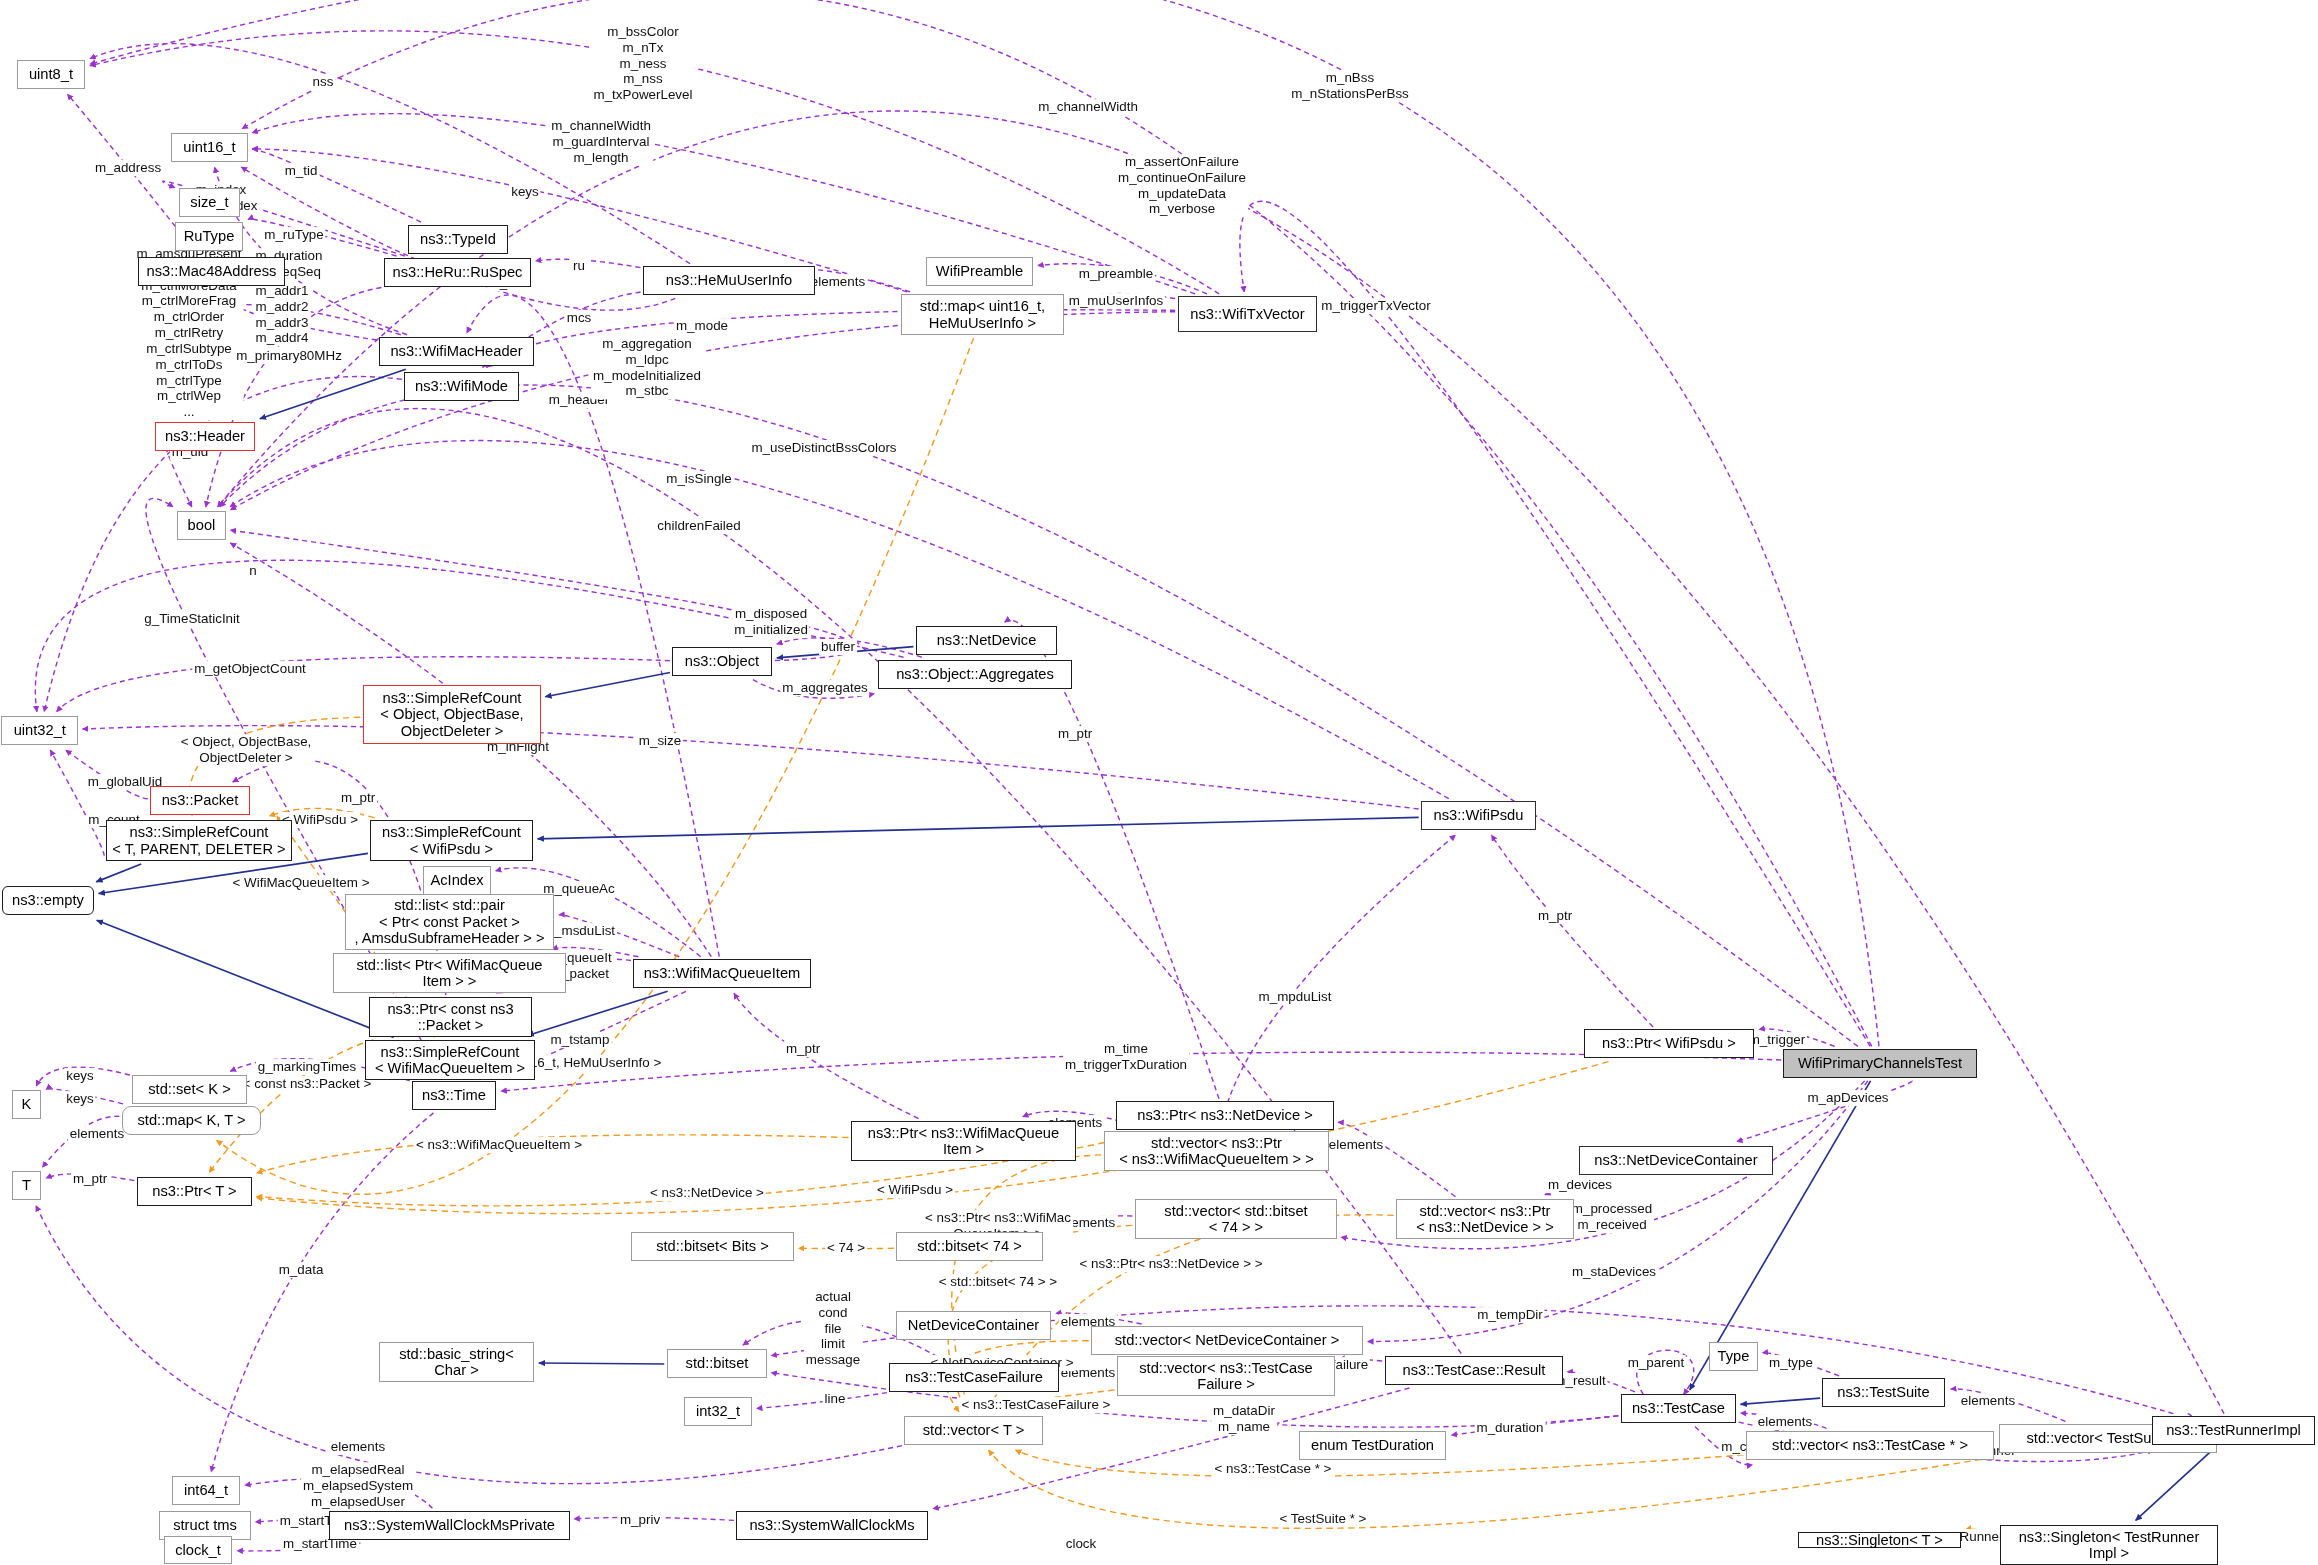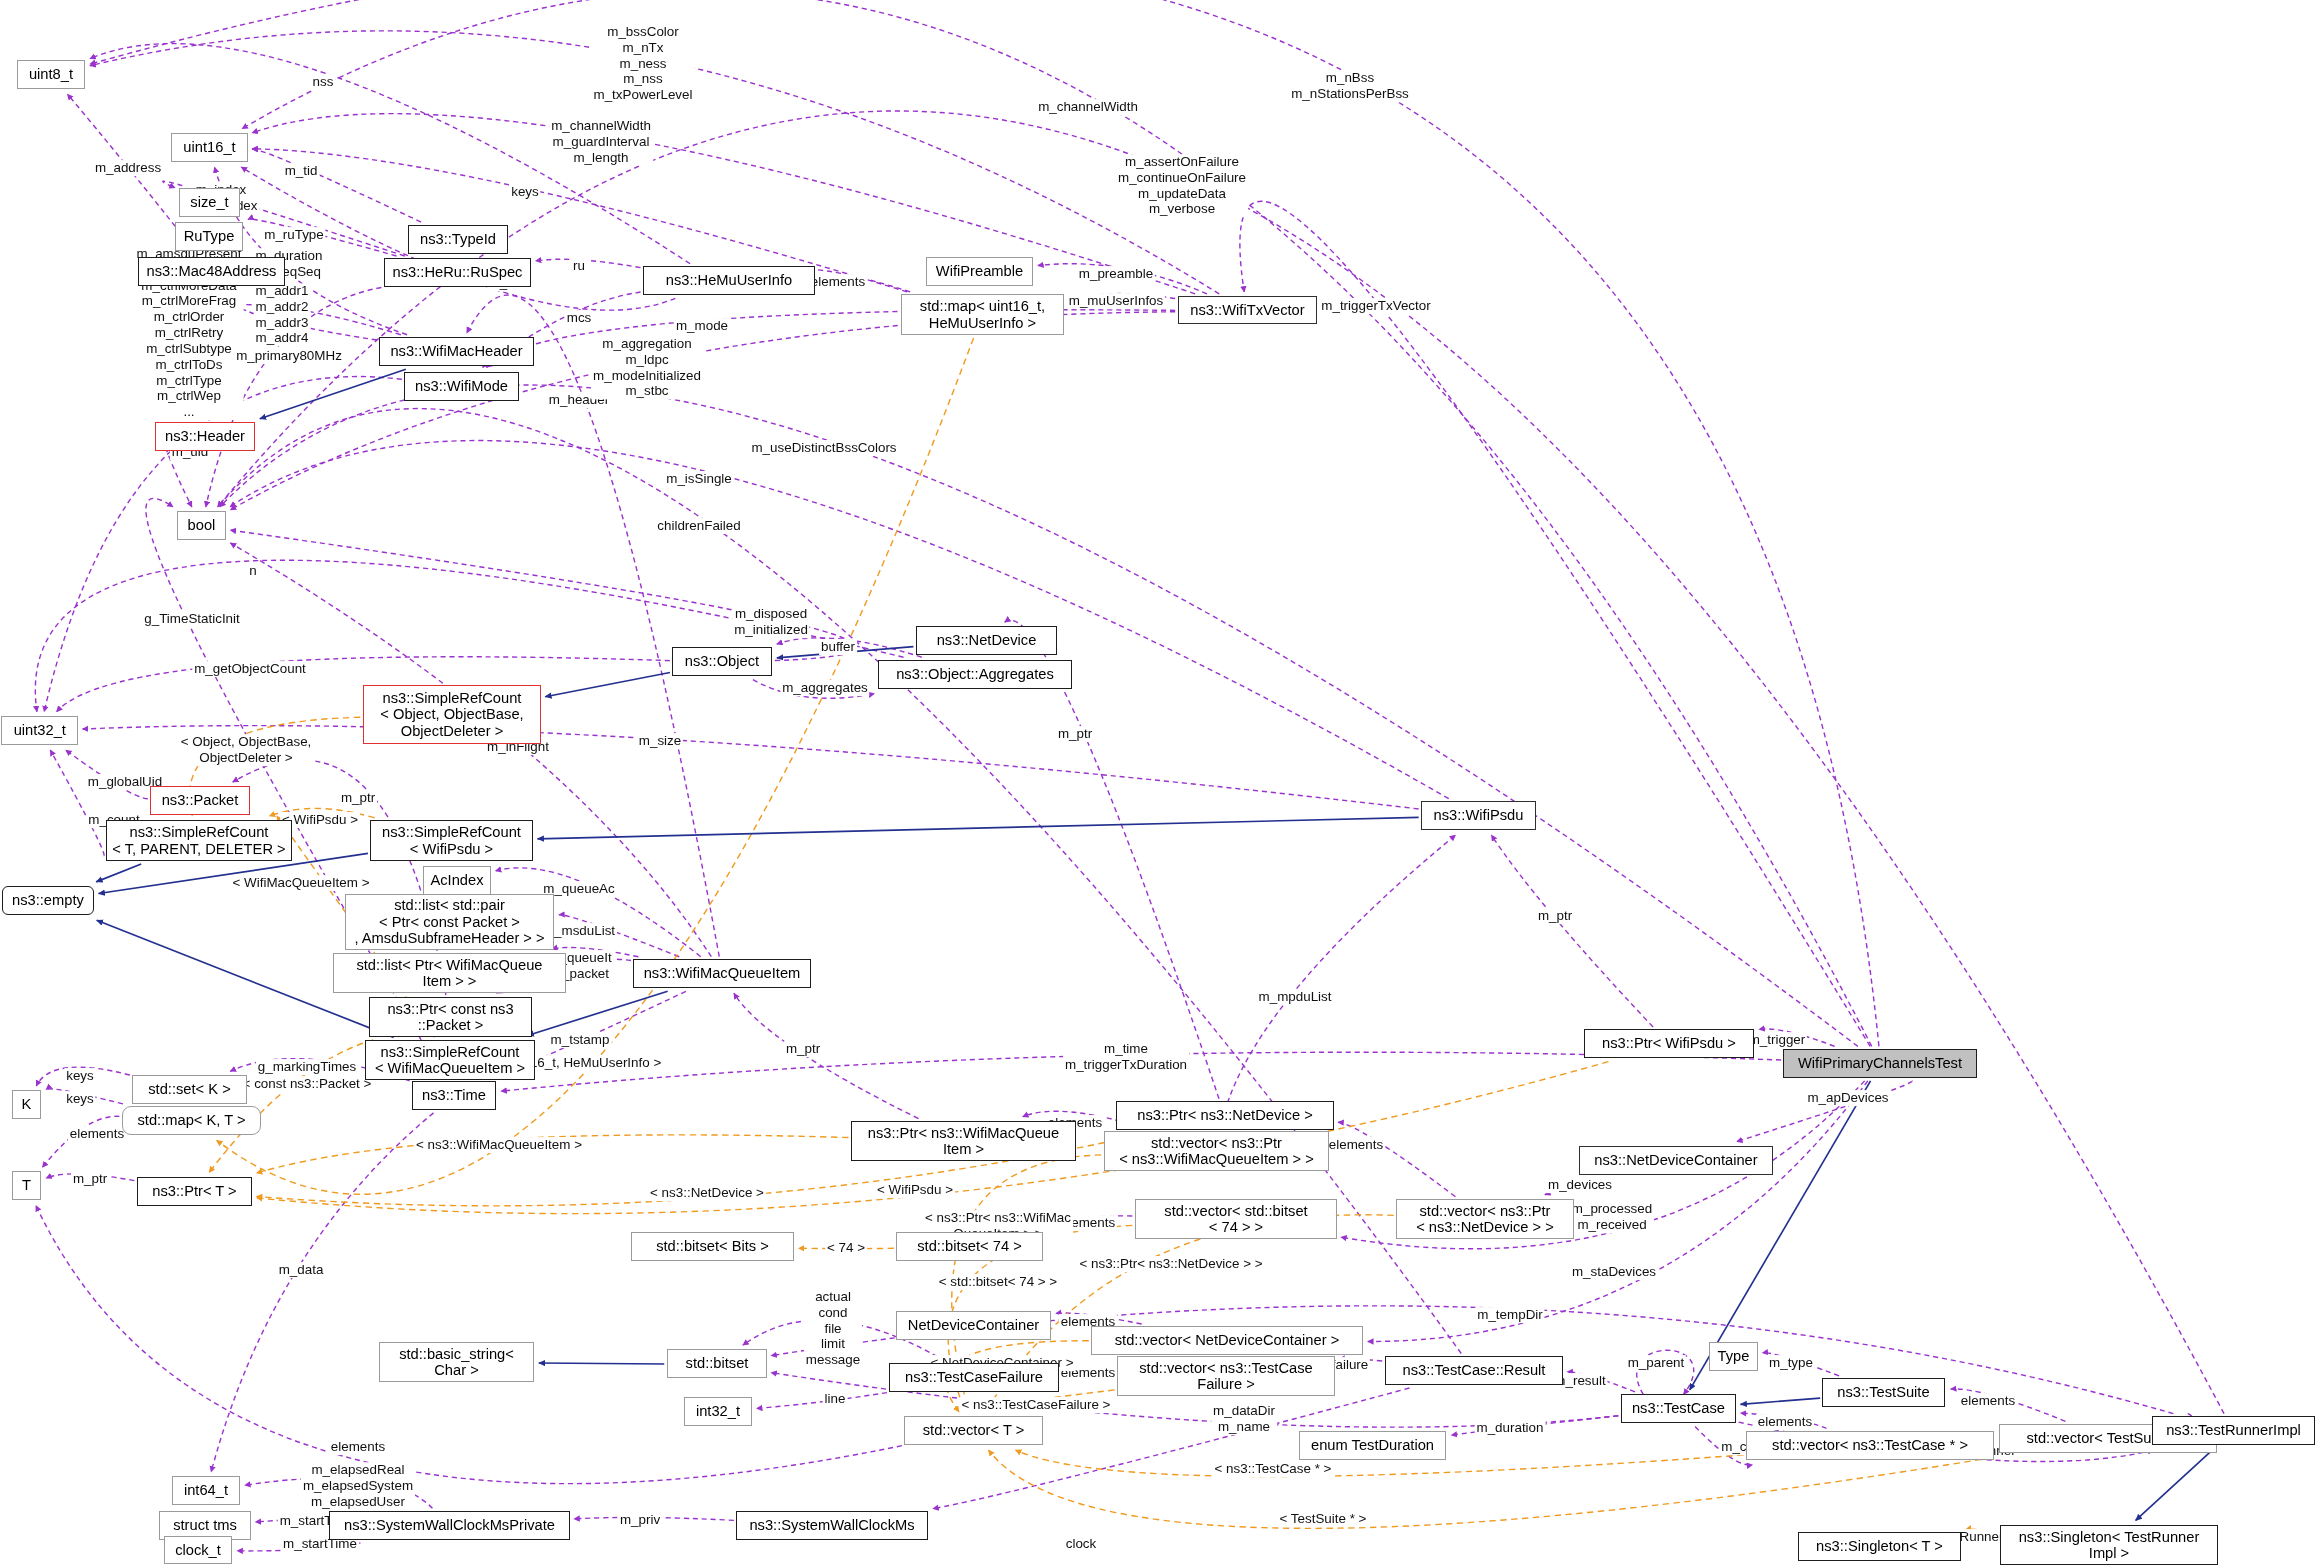--- a/index.html
+++ b/index.html
@@ -302,21 +302,21 @@
       <div class="node classBold" style="left: 138px; top: 257px; width: 147px; height: 29px;">ns3::Mac48Address</div>
       <div class="node classBold" style="left: 408px; top: 225px; width: 100px; height: 29px;">ns3::TypeId</div>
       <div class="node classBold" style="left: 384px; top: 258px; width: 147px; height: 29px;">ns3::HeRu::RuSpec</div>
       <div class="node classBold" style="left: 643px; top: 266px; width: 172px; height: 29px;">ns3::HeMuUserInfo</div>
       <div class="node classBold" style="left: 379px; top: 337px; width: 155px; height: 29px;">ns3::WifiMacHeader</div>
       <div class="node classBold" style="left: 404px; top: 372px; width: 115px; height: 29px;">ns3::WifiMode</div>
       <div class="node red" style="left: 155px; top: 422px; width: 100px; height: 29px;">ns3::Header</div>
       <div class="node plain" style="left: 926px; top: 257px; width: 107px; height: 29px;">WifiPreamble</div>
       <div class="node plain" style="left: 901px; top: 294px; width: 163px; height: 41px;">std::map&lt; uint16_t,
 HeMuUserInfo &gt;</div>
-      <div class="node class" style="left: 1178px; top: 296px; width: 139px; height: 28px;">ns3::WifiTxVector</div>
+      <div class="node class" style="left: 1178px; top: 296px; width: 139px; height: 36px;">ns3::WifiTxVector</div>
       <div class="node plain" style="left: 177px; top: 511px; width: 49px; height: 29px;">bool</div>
       <div class="node classBold" style="left: 672px; top: 647px; width: 100px; height: 29px;">ns3::Object</div>
       <div class="node classBold" style="left: 916px; top: 626px; width: 141px; height: 29px;">ns3::NetDevice</div>
       <div class="node classBold" style="left: 878px; top: 660px; width: 194px; height: 29px;">ns3::Object::Aggregates</div>
       <div class="node plain" style="left: 1.3px; top: 716px; width: 77px; height: 29px;">uint32_t</div>
       <div class="node red" style="left: 363px; top: 685px; width: 178px; height: 59px;">ns3::SimpleRefCount
 &lt; Object, ObjectBase,
 ObjectDeleter &gt;</div>
       <div class="node red" style="left: 150px; top: 786px; width: 100px; height: 29px;">ns3::Packet</div>
       <div class="node classBold" style="left: 106px; top: 820px; width: 186px; height: 41px;">ns3::SimpleRefCount
@@ -372,18 +372,18 @@
       <div class="node classBold" style="left: 1621px; top: 1394px; width: 115px; height: 29px;">ns3::TestCase</div>
       <div class="node plain" style="left: 1299px; top: 1431px; width: 147px; height: 29px;">enum TestDuration</div>
       <div class="node plain" style="left: 1746px; top: 1431px; width: 248px; height: 29px;">std::vector&lt; ns3::TestCase * &gt;</div>
       <div class="node plain" style="left: 1999px; top: 1424px; width: 218px; height: 29px;">std::vector&lt; TestSuite * &gt;</div>
       <div class="node classBold" style="left: 2152px; top: 1416px; width: 163px; height: 29px;">ns3::TestRunnerImpl</div>
       <div class="node plain" style="left: 172px; top: 1476px; width: 68px; height: 29px;">int64_t</div>
       <div class="node plain" style="left: 159px; top: 1511px; width: 92px; height: 29px;">struct tms</div>
       <div class="node classBold" style="left: 329px; top: 1511px; width: 241px; height: 29px;">ns3::SystemWallClockMsPrivate</div>
       <div class="node classBold" style="left: 736px; top: 1511px; width: 192px; height: 29px;">ns3::SystemWallClockMs</div>
       <div class="node plain" style="left: 164px; top: 1536px; width: 68px; height: 28px;">clock_t</div>
-      <div class="node classBold" style="left: 1798px; top: 1532px; width: 163px; height: 29px;">ns3::Singleton&lt; T &gt;</div>
+      <div class="node classBold" style="left: 1798px; top: 1532px; width: 163px; height: 16px;">ns3::Singleton&lt; T &gt;</div>
       <div class="node classBold" style="left: 2000px; top: 1525px; width: 218px; height: 40px;">ns3::Singleton&lt; TestRunner
 Impl &gt;</div>
     </div>
 </div>
 
 
 </body></html>

